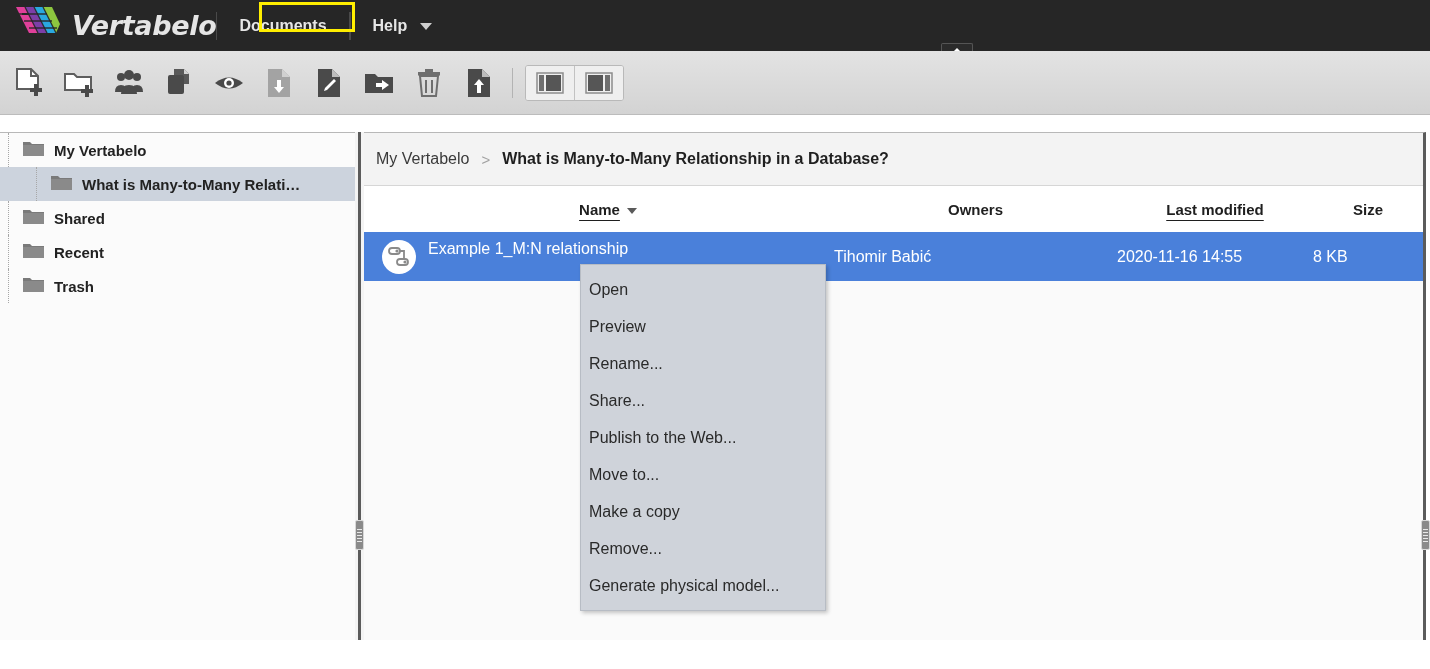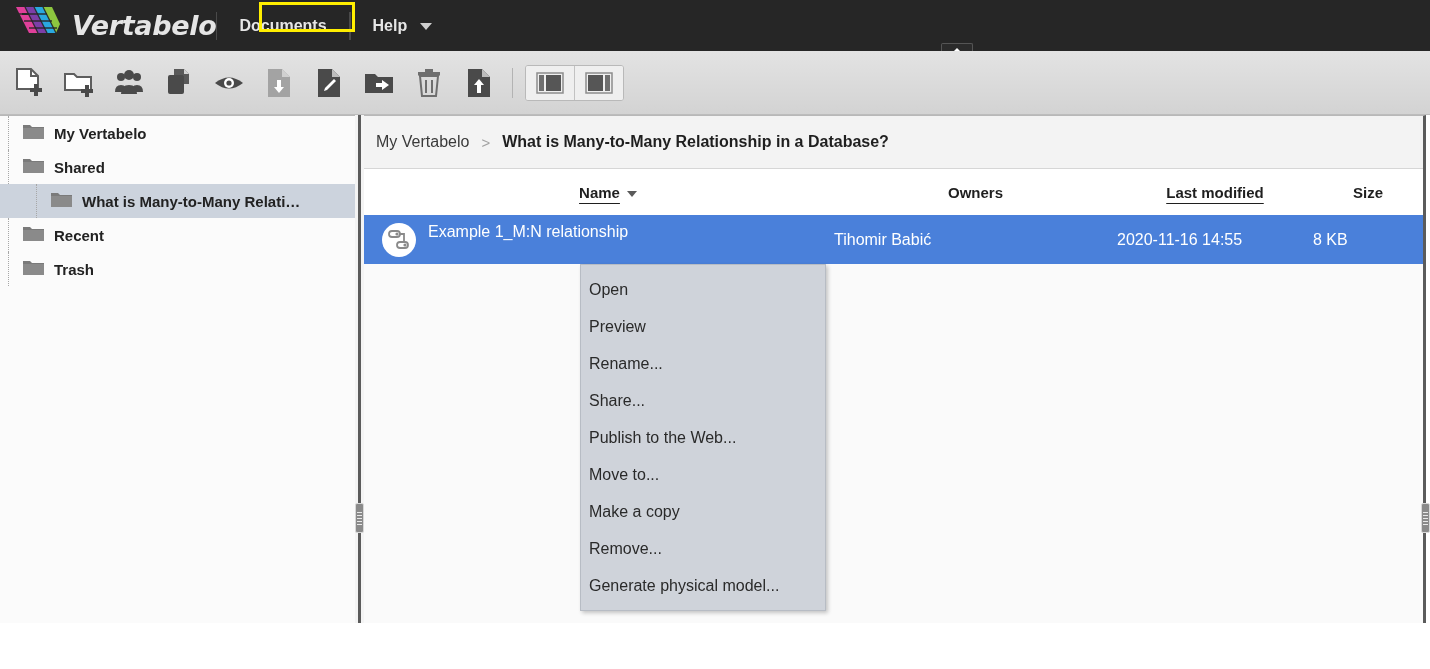--- a/index.html
+++ b/index.html
@@ -141,21 +141,21 @@
     align-items: center;
     justify-content: center;
     background: #efefef;
     cursor: pointer;
   }
   .view-btn + .view-btn { border-left: 1px solid #c2c2c2; }
 
   
   .body-area {
     position: absolute;
-    left: 0; top: 115px;
+    left: 0; top: 132px;
     width: 1430px; height: 508px;
     background: #ffffff;
   }
   .sidebar {
     position: absolute;
     left: 0; top: 0;
     width: 355px; height: 508px;
     background: #fbfbfb;
     border-top: 1px solid #b8b8b8;
     border-right: 0;
@@ -532,40 +532,40 @@
         <div class="tree-guide"></div>
         <span class="folder-ico">
           <svg width="21" height="17" viewBox="0 0 21 17">
               <path d="M0 2 h7 l2 2 h12 v12 h-21 z" fill="#7a7a7a"></path>
               <rect x="0" y="5" width="21" height="11" fill="#8a8a8a"></rect>
             </svg>
         </span>
         <span class="tree-label">My Vertabelo</span>
       </div>
 
+      <div class="tree-item level2 selected">
+        <div class="tree-guide"></div>
+        <span class="folder-ico">
+          <svg width="21" height="17" viewBox="0 0 21 17">
+              <path d="M0 2 h7 l2 2 h12 v12 h-21 z" fill="#7a7a7a"></path>
+              <rect x="0" y="5" width="21" height="11" fill="#8a8a8a"></rect>
+            </svg>
+        </span>
+        <span class="tree-label">What is Many-to-Many Relati…</span>
+      </div>
+
       <div class="tree-item">
         <div class="tree-guide"></div>
         <span class="folder-ico">
           <svg width="21" height="17" viewBox="0 0 21 17">
               <path d="M0 2 h7 l2 2 h12 v12 h-21 z" fill="#7a7a7a"></path>
               <rect x="0" y="5" width="21" height="11" fill="#8a8a8a"></rect>
             </svg>
         </span>
         <span class="tree-label">Shared</span>
-      </div>
-
-      <div class="tree-item level2 selected">
-        <div class="tree-guide"></div>
-        <span class="folder-ico">
-          <svg width="21" height="17" viewBox="0 0 21 17">
-              <path d="M0 2 h7 l2 2 h12 v12 h-21 z" fill="#7a7a7a"></path>
-              <rect x="0" y="5" width="21" height="11" fill="#8a8a8a"></rect>
-            </svg>
-        </span>
-        <span class="tree-label">What is Many-to-Many Relati…</span>
       </div>
 
       <div class="tree-item">
         <div class="tree-guide"></div>
         <span class="folder-ico">
           <svg width="21" height="17" viewBox="0 0 21 17">
               <path d="M0 2 h7 l2 2 h12 v12 h-21 z" fill="#7a7a7a"></path>
               <rect x="0" y="5" width="21" height="11" fill="#8a8a8a"></rect>
             </svg>
         </span>

